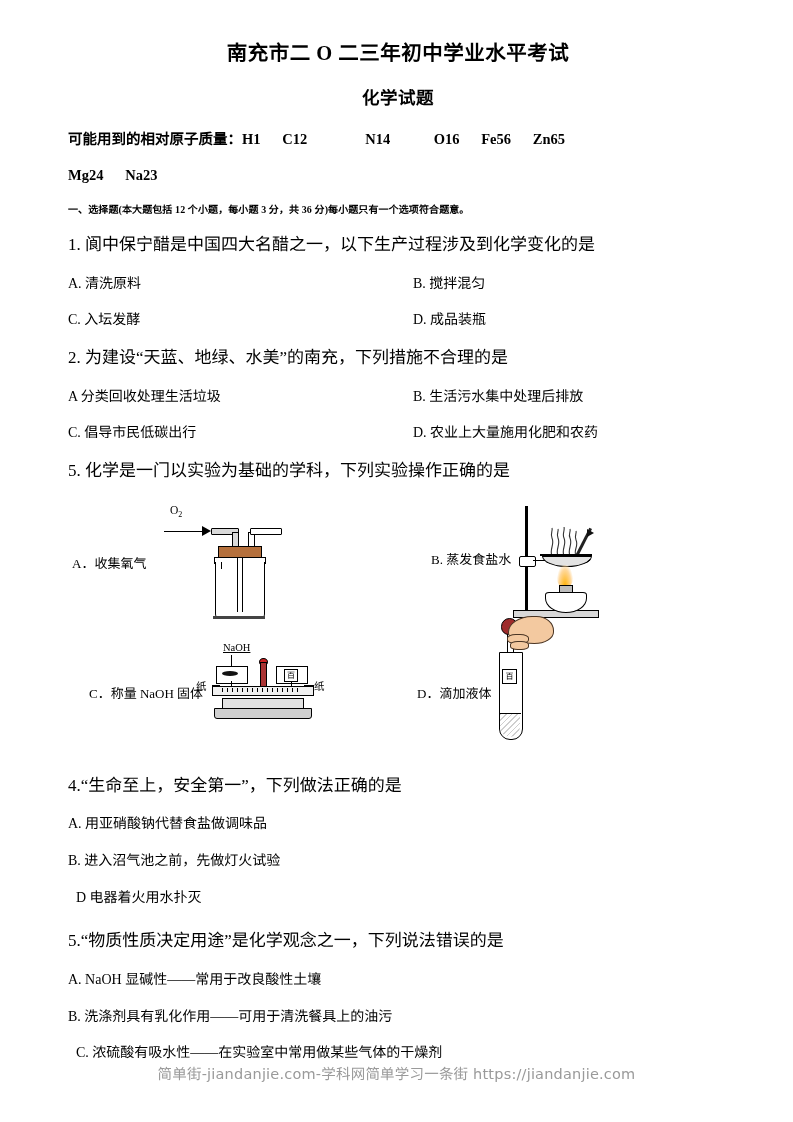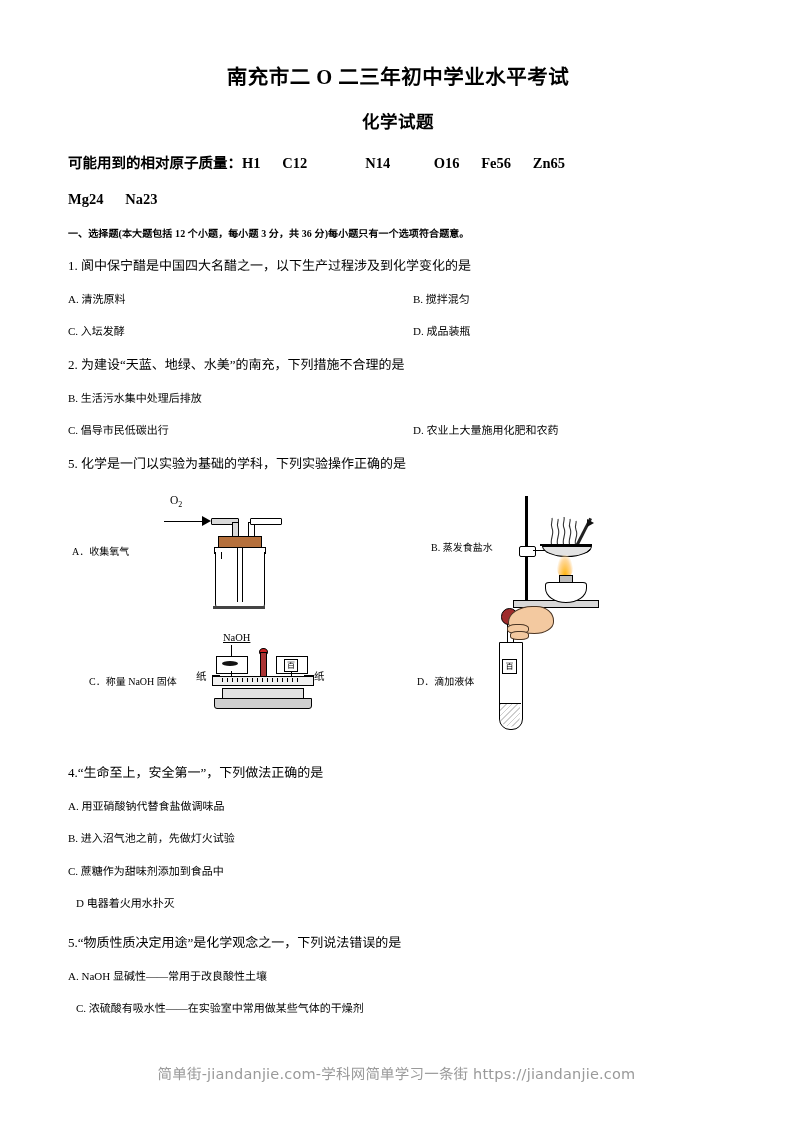--- a/index.html
+++ b/index.html
@@ -27,21 +27,21 @@
     width: 660px;
   }
 
   
   .doc-title {
     text-align: center;
     font-size: 20.5px;
     font-weight: bold;
     letter-spacing: 0.5px;
     margin: 0;
-    padding-top: 64px;
+    padding-top: 40px;
     line-height: 1.3;
   }
   .doc-subtitle {
     text-align: center;
     font-size: 17.5px;
     font-weight: bold;
     letter-spacing: 0.5px;
     margin: 0;
     padding-top: 20px;
     line-height: 1.3;
@@ -67,31 +67,31 @@
     font-weight: bold;
     line-height: 1.35;
     letter-spacing: 0.1px;
   }
 
   
   .question {
     margin-top: 16px;
   }
   .q-stem {
-    font-size: 13px;
+    font-size: 17px;
     line-height: 1.4;
     margin-bottom: 17px;
   }
   .opt-row {
     display: flex;
     margin-bottom: 17px;
   }
   .opt-row:last-child { margin-bottom: 0; }
   .opt {
-    font-size: 11px;
+    font-size: 14px;
     line-height: 1.4;
   }
   .opt.left  { width: 345px; flex: 0 0 345px; }
   .opt.right { flex: 1 1 auto; }
 
   .opts-stacked .opt {
     margin-bottom: 17px;
   }
   .opts-stacked .opt:last-child { margin-bottom: 0; margin-left: 8px; }
 
@@ -103,21 +103,21 @@
     display: flex;
     align-items: flex-start;
   }
   .fig-cell {
     position: relative;
   }
   .fig-cell.left  { width: 345px; flex: 0 0 345px; }
   .fig-cell.right { flex: 1 1 auto; }
   .fig-label {
     position: absolute;
-    font-size: 10px;
+    font-size: 13px;
     line-height: 1.2;
     white-space: nowrap;
     z-index: 4;
   }
   .fig-art {
     position: absolute;
   }
 
   
   .footer-watermark {
@@ -432,20 +432,21 @@
       </div>
       <div class="opt-row">
         <div class="opt left">C. 入坛发酵</div>
         <div class="opt right">D. 成品装瓶</div>
       </div>
     </div>
 
     <div class="question">
       <div class="q-stem">2. 为建设“天蓝、地绿、水美”的南充，下列措施不合理的是</div>
       <div class="opt-row">
+        <div class="opt left">A  分类回收处理生活垃圾</div>
         <div class="opt right">B. 生活污水集中处理后排放</div>
       </div>
       <div class="opt-row">
         <div class="opt left">C. 倡导市民低碳出行</div>
         <div class="opt right">D. 农业上大量施用化肥和农药</div>
       </div>
     </div>
 
     <div class="question">
       <div class="q-stem">5. 化学是一门以实验为基础的学科，下列实验操作正确的是</div>
@@ -553,29 +554,29 @@
           </div>
         </div>
       </div>
     </div>
 
     <div class="question" style="margin-top:18px;">
       <div class="q-stem">4.“生命至上，安全第一”，下列做法正确的是</div>
       <div class="opts-stacked">
         <div class="opt">A. 用亚硝酸钠代替食盐做调味品</div>
         <div class="opt">B. 进入沼气池之前，先做灯火试验</div>
-        <div class="opt">C. 蔗糖作为甜味剂添加到食品中</div>
         <div class="opt">D  电器着火用水扑灭</div>
       </div>
     </div>
 
     <div class="question" style="margin-top:22px;">
       <div class="q-stem">5.“物质性质决定用途”是化学观念之一，下列说法错误的是</div>
       <div class="opts-stacked">
         <div class="opt">A. NaOH 显碱性——常用于改良酸性土壤</div>
+        <div class="opt">B. 洗涤剂具有乳化作用——可用于清洗餐具上的油污</div>
         <div class="opt">C. 浓硫酸有吸水性——在实验室中常用做某些气体的干燥剂</div>
       </div>
     </div>
 
   </div>
 
   <div class="footer-watermark">简单街-jiandanjie.com-学科网简单学习一条街 https://jiandanjie.com</div>
 </div>
 
 </body></html>

